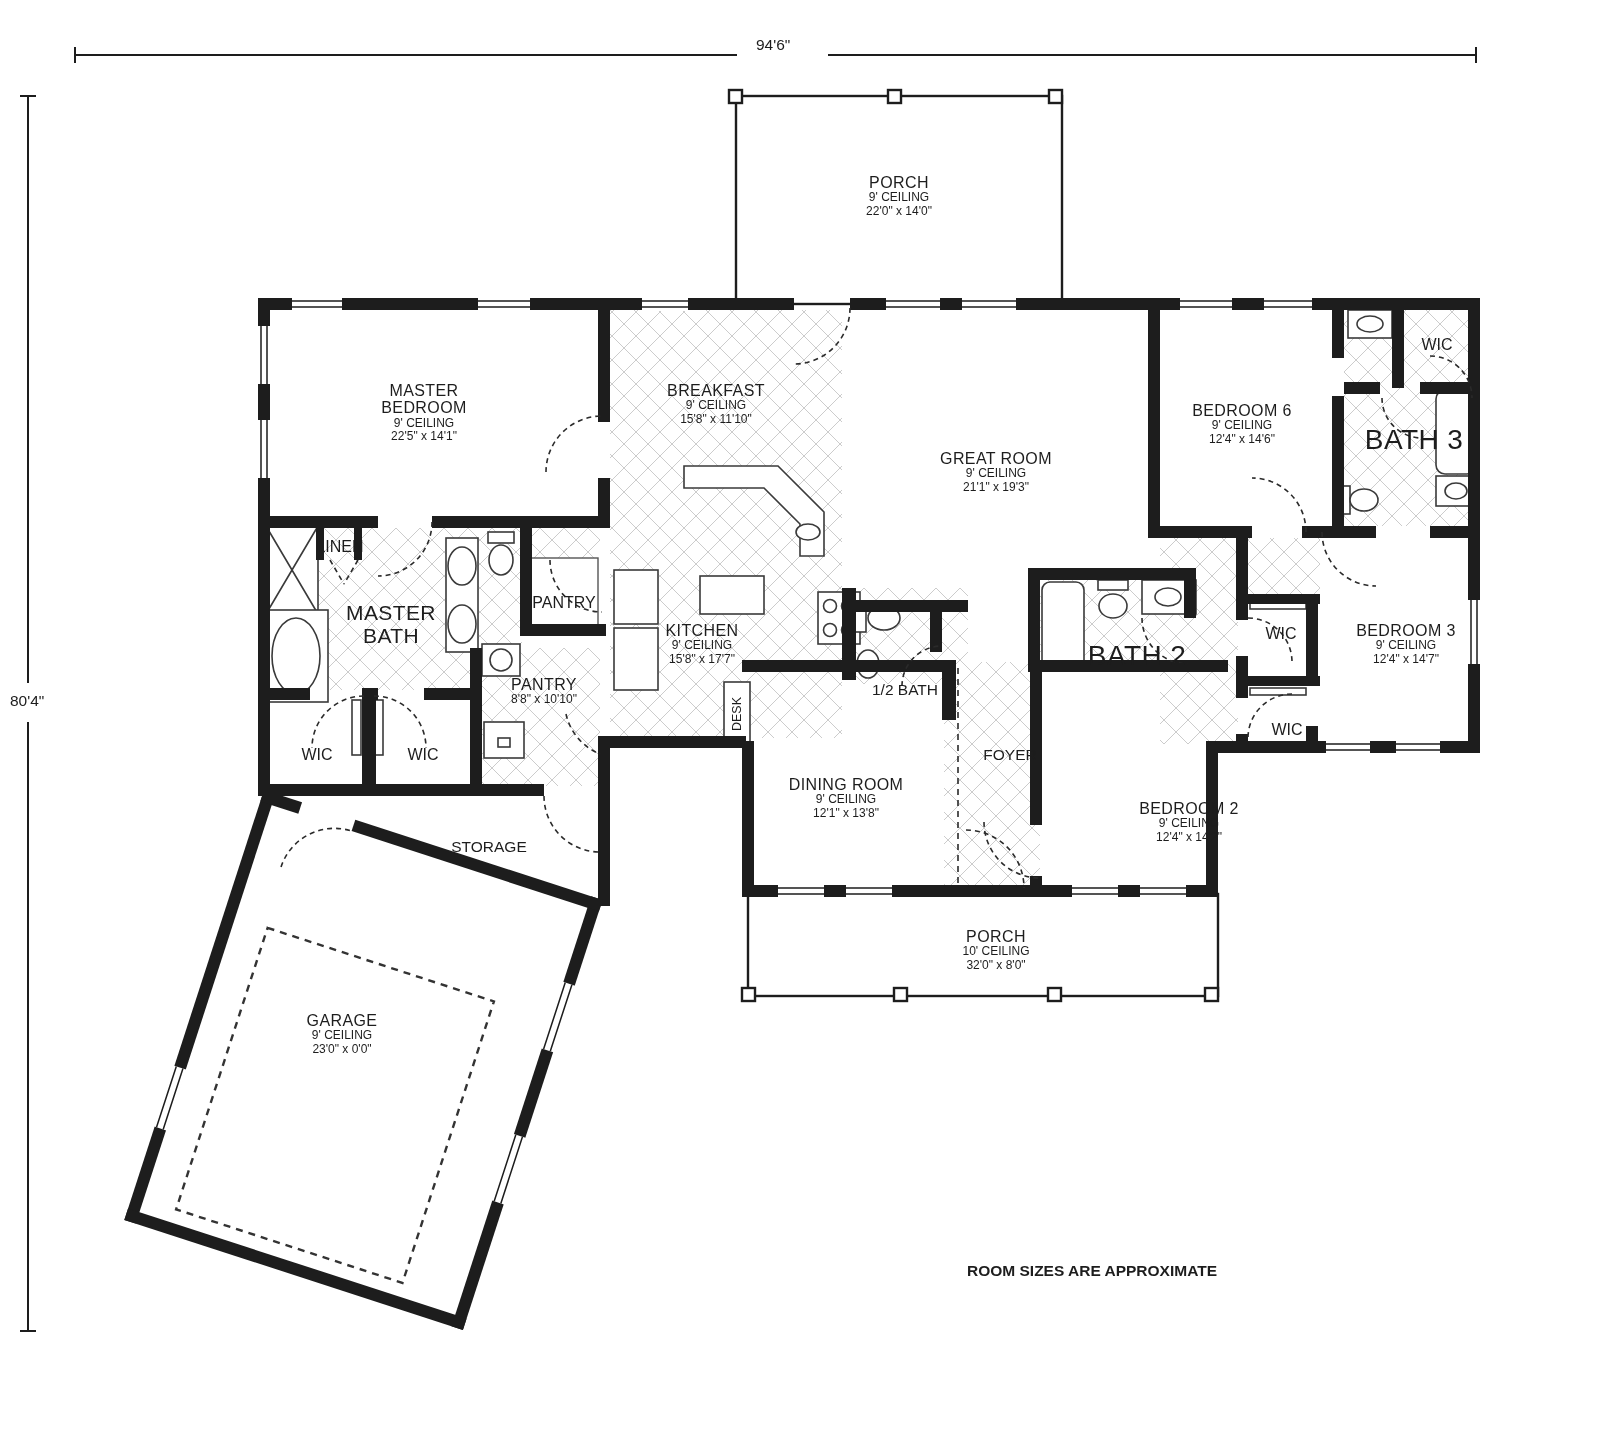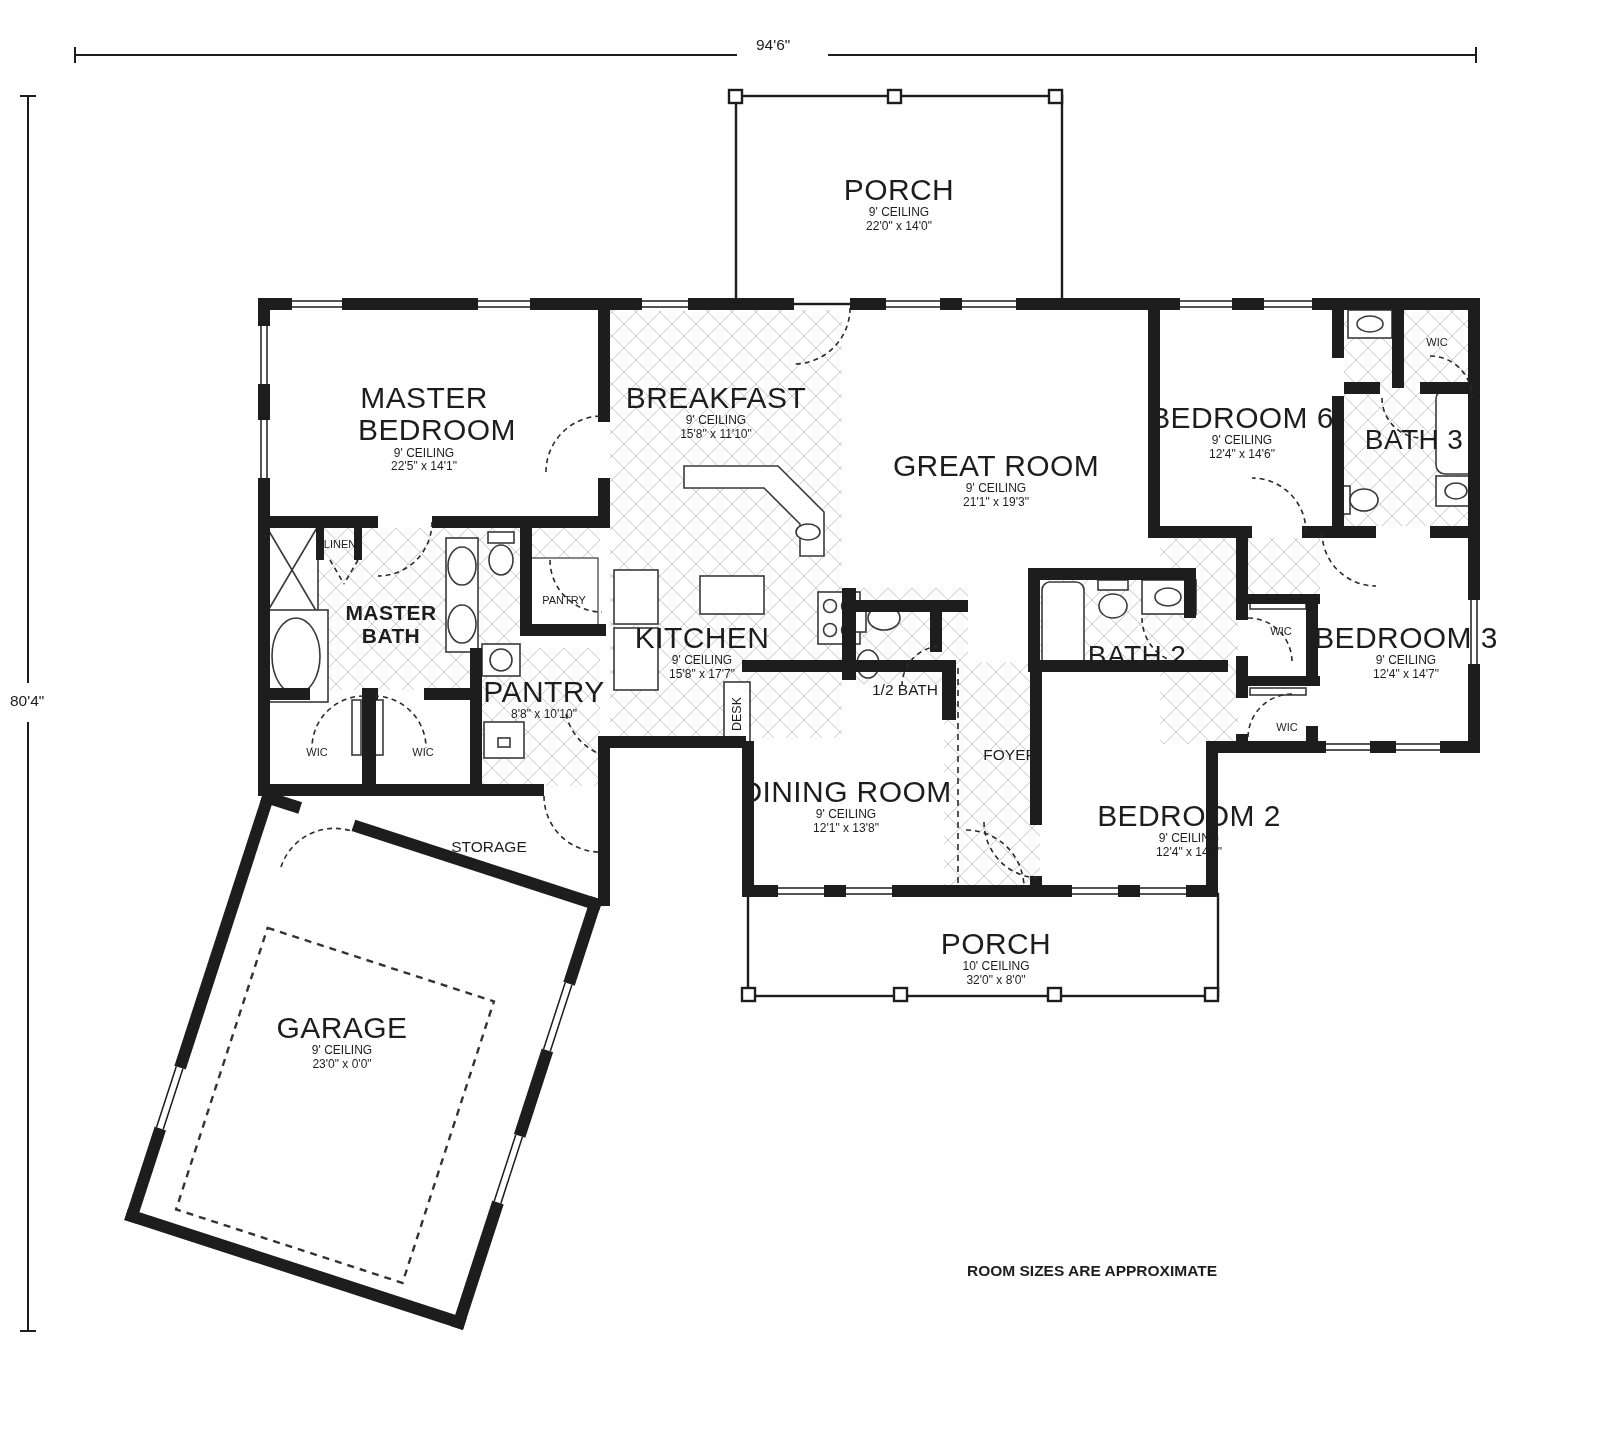--- a/index.html
+++ b/index.html
@@ -2,27 +2,27 @@
 <html><head>
 <meta charset="utf-8">
 <style>
   html,body { margin:0; padding:0; background:#ffffff; }
   .plan {
     position:relative; width:1600px; height:1433px; background:#ffffff;
     font-family:"Liberation Sans", sans-serif; color:#1d1d1d; overflow:hidden;
   }
   .plan svg { position:absolute; left:0; top:0; }
   .lbl { position:absolute; transform:translate(-50%,0); text-align:center; white-space:nowrap; color:#1d1d1d; }
-  .lbl .nm  { font-size:30px; line-height:1.08; letter-spacing:.4px; }
+  .lbl .nm  { font-size:16px; line-height:1.08; letter-spacing:.4px; }
   .lbl .sub { font-size:12px; line-height:1.12; }
   .lbl.wrap .nm { white-space:normal; width:132px; margin:0 auto; }
   .lbl.wrap2 .nm { white-space:normal; width:100px; margin:0 auto; font-size:21px; }
   .lbl.lg { font-size:28px; letter-spacing:.4px; }
   .lbl.md { font-size:15.5px; }
-  .lbl.sm { font-size:11px; }
+  .lbl.sm { font-size:16px; }
   .lbl.bold { font-weight:bold; }
   .lbl.rot { transform:translate(-50%,-50%) rotate(-90deg); font-size:12.5px; }
   .lbl-left { position:absolute; white-space:nowrap; font-size:15.5px; color:#1d1d1d; }
 </style>
 </head>
 <body>
 
 <div class="plan">
 
 <svg width="1600" height="1433" viewBox="0 0 1600 1433">
@@ -304,21 +304,21 @@
   <div class="lbl" style="left:1242px; top:402px;">
     <div class="nm">BEDROOM 6</div>
     <div class="sub">9' CEILING</div>
     <div class="sub">12'4" x 14'6"</div>
   </div>
 
   <div class="lbl lg" style="left:1414px; top:424px;">BATH 3</div>
   <div class="lbl sm" style="left:1437px; top:336px;">WIC</div>
   <div class="lbl sm" style="left:340px; top:538px;">LINEN</div>
 
-  <div class="lbl wrap2" style="left:391px; top:602px;font-weight:bold;">
+  <div class="lbl wrap2" style="left:391px; top:602px;">
     <div class="nm">MASTER BATH</div>
   </div>
 
   <div class="lbl sm" style="left:564px; top:594px;">PANTRY</div>
 
   <div class="lbl" style="left:702px; top:622px;">
     <div class="nm">KITCHEN</div>
     <div class="sub">9' CEILING</div>
     <div class="sub">15'8" x 17'7"</div>
   </div>

